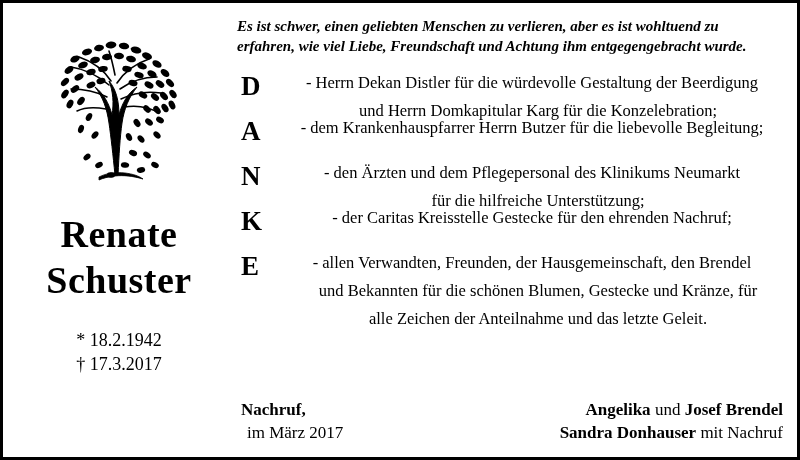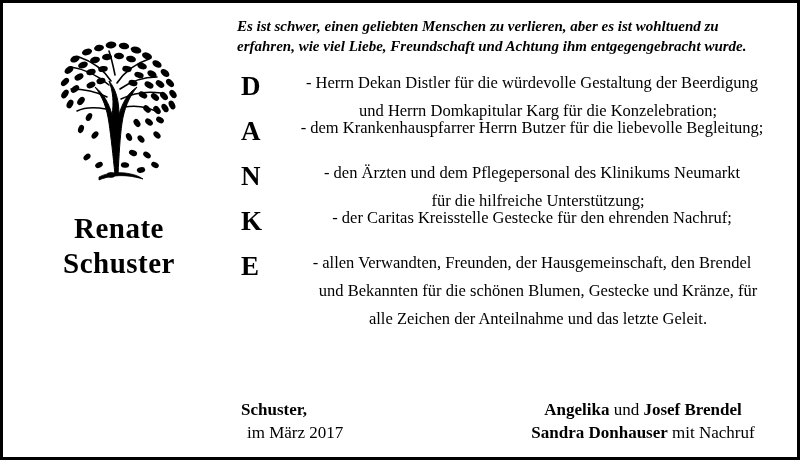--- a/index.html
+++ b/index.html
@@ -40,21 +40,21 @@
   .tree-art {
     width: 180px;
     height: 180px;
     display: block;
   }
 
   .deceased-name {
     text-align: center;
     font-family: "Liberation Serif", serif;
     font-weight: bold;
-    font-size: 29px;
+    font-size: 38px;
     line-height: 1.22;
     letter-spacing: 0.5px;
     margin-top: 6px;
   }
 
   .dates {
     text-align: center;
     font-family: "Liberation Serif", serif;
     font-size: 18px;
     line-height: 1.35;
@@ -151,21 +151,21 @@
   }
   .footer-left .when {
     font-weight: normal;
     padding-left: 6px;
   }
   .footer-right {
     flex: 1 1 auto;
     font-family: "Liberation Serif", serif;
     font-size: 17px;
     line-height: 1.35;
-    text-align: center;
+    text-align: right;
     padding-left: 14px;
   }
   .footer-right .fr-line {
     white-space: nowrap;
   }
   .footer-right b { font-weight: bold; }
 </style>
 </head>
 <body>
 
@@ -258,20 +258,24 @@
           <ellipse cx="128" cy="110" rx="4.2" ry="2.8" transform="rotate(45 128 110)"></ellipse>
         </g>
       </g>
     </svg>
 
     <div class="deceased-name">
       <div>Renate</div>
       <div>Schuster</div>
     </div>
 
+    <div class="dates">
+      <div class="date-line">* 18.2.1942</div>
+      <div class="date-line">† 17.3.2017</div>
+    </div>
   </div>
 
   <div class="right-col">
 
     <div class="epigraph">Es ist schwer, einen geliebten Menschen zu verlieren, aber es ist wohltuend zu erfahren, wie viel Liebe, Freundschaft und Achtung ihm entgegengebracht wurde.</div>
 
     <div class="thanks-block">
 
       <div class="danke-letters">
         <span class="letter">D</span>
@@ -305,21 +309,21 @@
           <span class="ln">- allen Verwandten, Freunden, der Hausgemeinschaft, den Brendel</span>
           <span class="ln indent">und Bekannten für die schönen Blumen, Gestecke und Kränze, für</span>
           <span class="ln indent">alle Zeichen der Anteilnahme und das letzte Geleit.</span>
         </div>
 
       </div>
     </div>
 
     <div class="footer">
       <div class="footer-left">
-        <div class="place">Schuster,</div>
+        <div class="place">Nachruf,</div>
         <div class="when">im März 2017</div>
       </div>
       <div class="footer-right">
         <div class="fr-line">
           <b>Angelika</b><span> und </span><b>Josef Brendel</b>
         </div>
         <div class="fr-line">
           <b>Sandra Donhauser</b><span> mit Nachruf</span>
         </div>
       </div>

